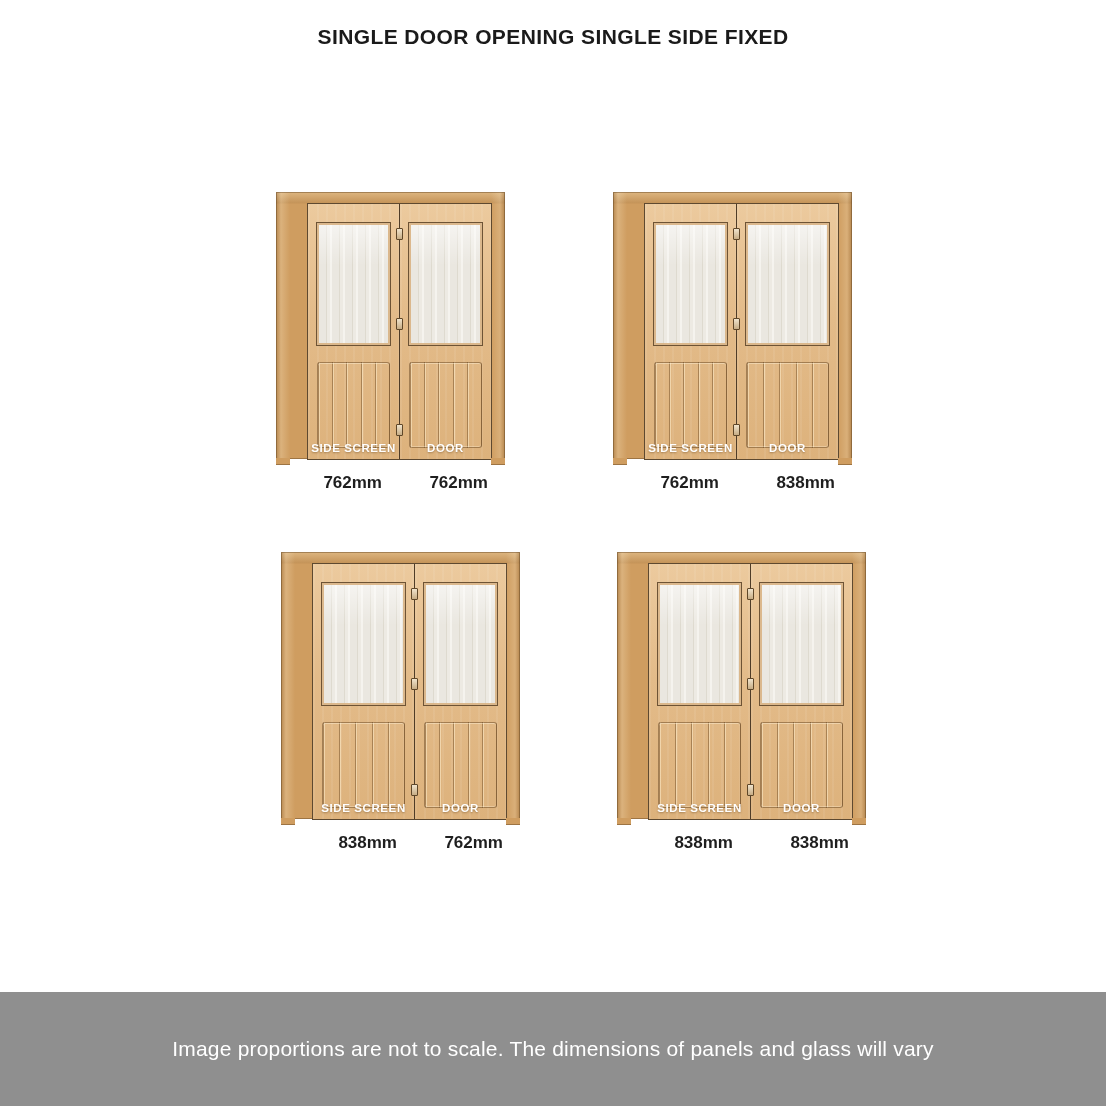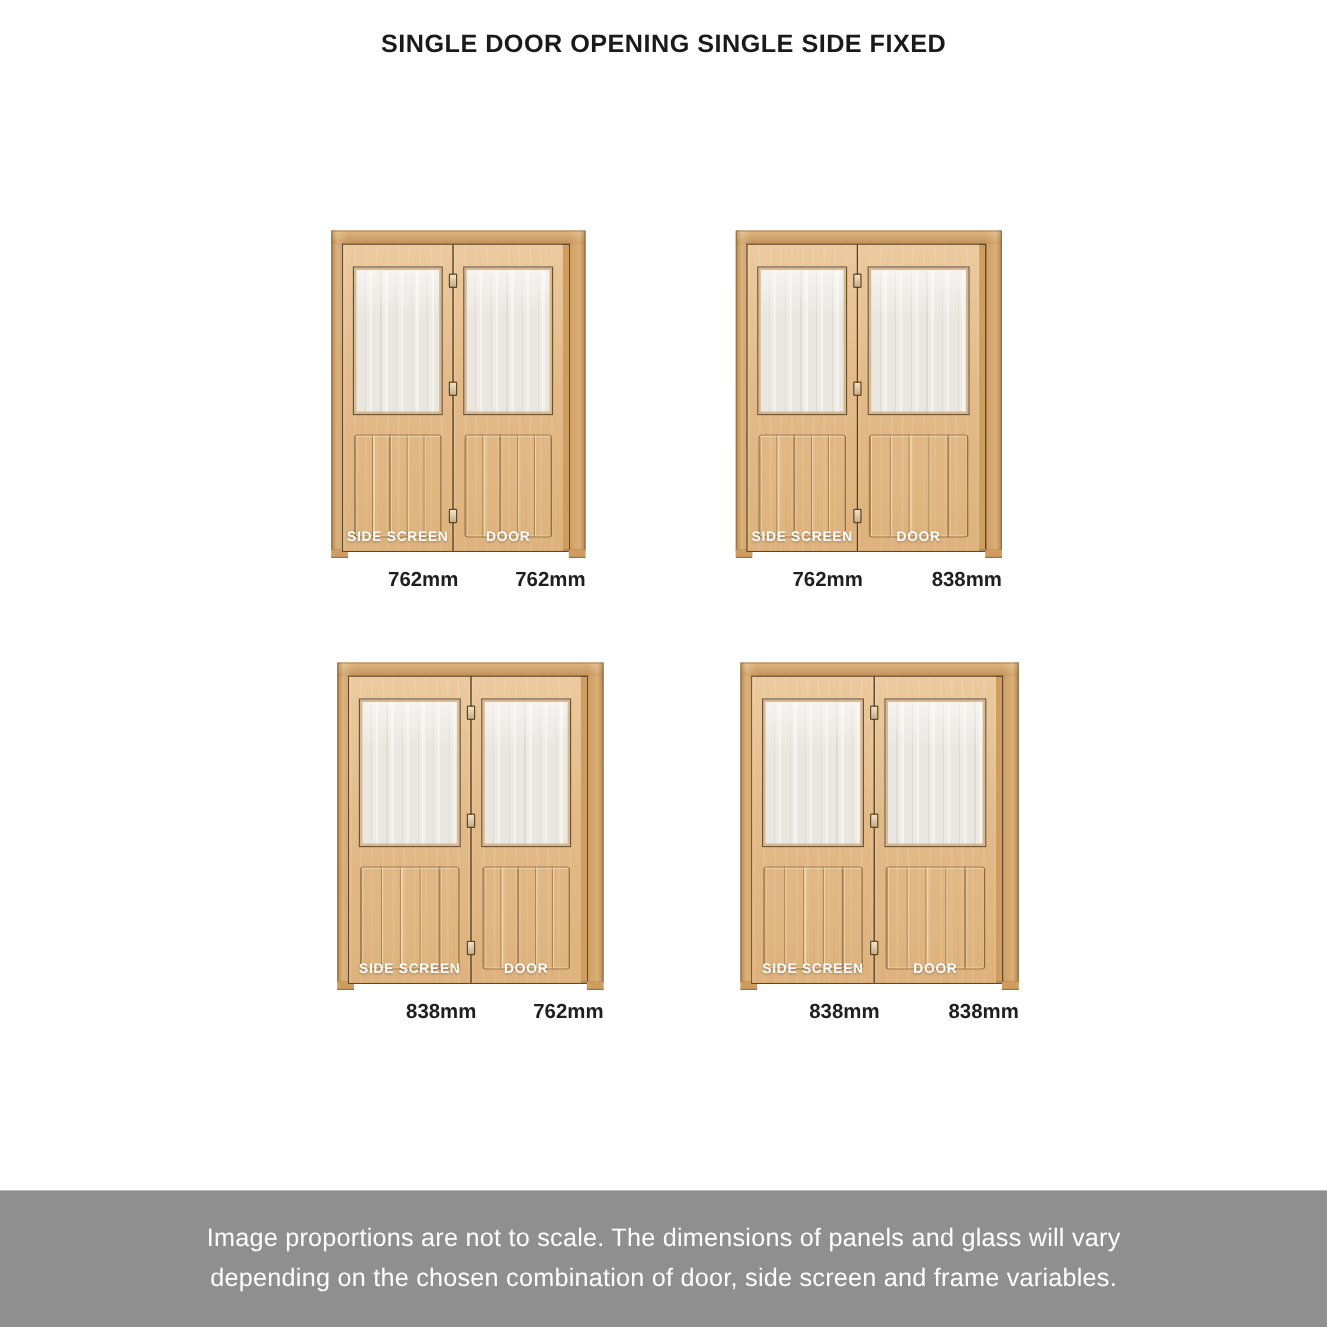--- a/index.html
+++ b/index.html
@@ -21,21 +21,21 @@
 
   
   .unit{position:absolute;}
   .unit-1{left:276px;top:192px;}
   .unit-2{left:613px;top:192px;}
   .unit-3{left:281px;top:552px;}
   .unit-4{left:617px;top:552px;}
 
   .frame{
     position:relative;
-    padding:12px 14px 0 10px;
+    padding:12px 14px 0 32px;
     background:
       linear-gradient(90deg, rgba(120,80,35,.28) 0, rgba(255,240,210,.25) 5px, rgba(0,0,0,0) 14px),
       linear-gradient(270deg, rgba(120,80,35,.30) 0, rgba(255,240,210,.22) 5px, rgba(0,0,0,0) 14px),
       linear-gradient(180deg, rgba(255,240,205,.30) 0, rgba(120,80,35,.12) 11px, rgba(0,0,0,0) 12px),
       var(--frame-wood,#cf9d60);
     box-shadow: inset 0 0 0 1px rgba(96,66,34,.45);
   }
   
   .frame::before,.frame::after{
     content:"";position:absolute;bottom:-6px;width:14px;height:7px;
@@ -226,16 +226,15 @@
       </div>
     </div>
     <div class="dims">
       <div class="dim">838mm</div>
       <div class="dim">838mm</div>
     </div>
   </div>
 
   <div class="footer">
     <div>Image proportions are not to scale. The dimensions of panels and glass will vary</div>
-    <div>depending on the chosen combination of door, side screen and frame variables.</div>
   </div>
 
 </div>
 
 </body></html>

